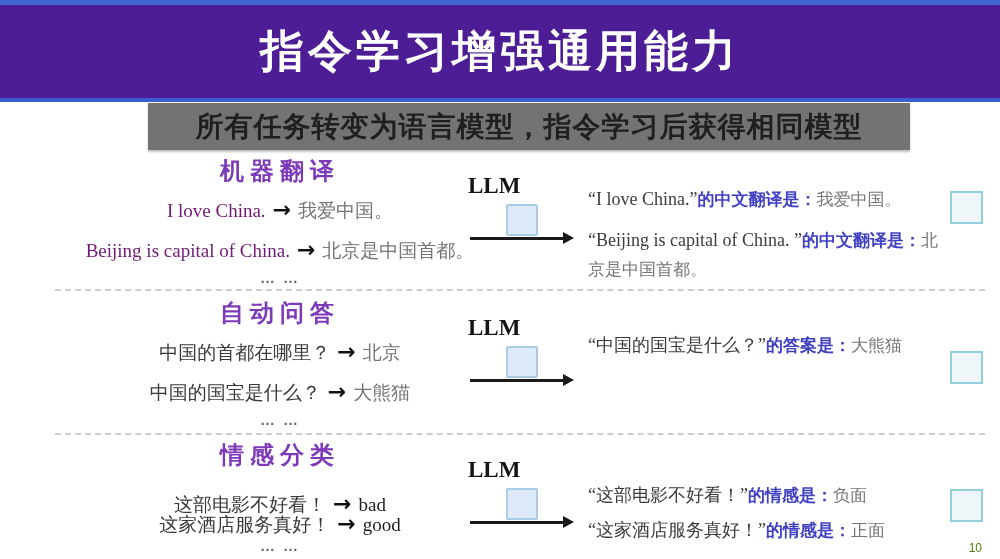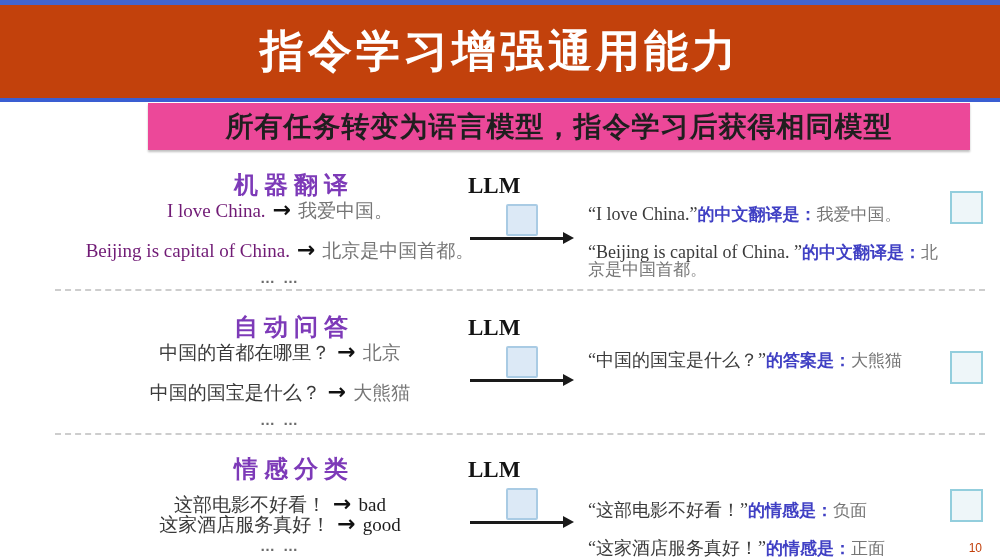--- a/index.html
+++ b/index.html
@@ -1,39 +1,39 @@
 <!DOCTYPE html>
 <html><head>
 <meta charset="utf-8">
 <style>
   html,body{margin:0;padding:0;}
   .slide{position:relative;width:1000px;height:559px;background:#ffffff;overflow:hidden;
          font-family:"Liberation Sans",sans-serif;}
 
   
-  .banner{position:absolute;left:0;top:0;width:1000px;height:102px;background:#c2410c;
+  .banner{position:absolute;left:0;top:0;width:1000px;height:102px;background:#4c1d95;
           display:flex;align-items:center;justify-content:center;}
   .banner-top-edge{position:absolute;left:0;top:0;width:100%;height:5px;background:#4265cf;}
   .banner-bottom-edge{position:absolute;left:0;bottom:0;width:100%;height:4px;background:#3a5ed2;}
   .title{color:#ffffff;font-size:44px;font-weight:700;letter-spacing:4px;}
 
   
-  .subtitle-box{position:absolute;left:148px;top:103px;width:822px;height:47px;background:#ec4899;
+  .subtitle-box{position:absolute;left:148px;top:103px;width:762px;height:47px;background:#737373;
                 display:flex;align-items:center;justify-content:center;
                 box-shadow:0 2px 2px rgba(0,0,0,0.25);}
   .subtitle{color:#1f1f1f;font-size:28px;font-weight:700;letter-spacing:1px;}
 
   
   .row{position:absolute;left:0;width:1000px;}
   .row.s1{top:153px;height:137px;}
   .row.s2{top:295px;height:138px;}
   .row.s3{top:437px;height:122px;}
 
   .left-col{position:absolute;left:55px;top:0;width:450px;height:100%;text-align:center;}
-  .sec-heading{position:absolute;top:2px;left:0;width:100%;margin:14px;color:#7d3ab8;
+  .sec-heading{position:absolute;top:2px;left:0;width:100%;margin:0;color:#7d3ab8;
                font-size:24px;font-weight:700;letter-spacing:6px;}
   .ex{position:absolute;left:0;width:100%;font-family:"Liberation Serif",serif;
       font-size:19px;color:#3a3a3a;white-space:nowrap;}
   .ex.p1{top:44px;}
   .ex.p2{top:84px;}
   .s3 .ex.p1{top:42px;margin-top:12px;}
   .s3 .ex.p2{top:74px;}
   .ex-arrow{font-weight:700;color:#111;font-size:22px;padding:0 7px;font-family:"DejaVu Sans",sans-serif;}
   .ex-out{color:#767676;}
   .s3 .ex-out{color:#1c1c1c;}
@@ -48,40 +48,40 @@
   .llm-box{width:28px;height:28px;margin:3px auto 0;background:#dce9f6;border:2px solid #a9cbe4;border-radius:2px;}
   .llm-arrow{position:absolute;left:2px;top:64px;width:96px;height:3px;background:#1a1a1a;}
   .llm-arrowhead{position:absolute;right:-8px;top:-5px;width:0;height:0;
                  border-left:11px solid #1a1a1a;border-top:6px solid transparent;border-bottom:6px solid transparent;}
 
   
   .right-col{position:absolute;left:588px;width:362px;font-family:"Liberation Serif",serif;}
   .s1 .right-col{top:32px;}
   .s2 .right-col{top:36px;}
   .s3 .right-col{top:44px;}
-  .result{line-height:17px;margin-top:21px;}
+  .result{line-height:29px;}
   .s1 .result{margin-bottom:12px;}
   .s2 .result{margin-bottom:17px;}
   .s3 .result{margin-bottom:6px;}
   .quote{color:#3b3b3b;font-size:18px;}
   .conn{color:#4040c4;font-weight:700;font-size:17px;}
   .ans{color:#767676;font-size:17px;}
 
   
   .side-square{position:absolute;left:950px;width:29px;height:29px;background:#eef6f9;
                border:2px solid #93cedd;}
   .s1 .side-square{top:38px;}
   .s2 .side-square{top:56px;}
   .s3 .side-square{top:52px;}
 
   
   .divider{position:absolute;left:55px;width:930px;height:0;border-top:2px dashed #cdcdcd;}
   .divider.d1{top:289px;}
   .divider.d2{top:433px;}
-  .page-number{position:absolute;right:18px;bottom:4px;color:#c2410c;font-size:12px;margin-left:44px;}
+  .page-number{position:absolute;right:18px;bottom:4px;color:#4d7c0f;font-size:12px;margin-left:44px;}
 </style>
 </head>
 <body>
 
 <div class="slide">
 
   <div class="banner">
     <div class="banner-top-edge"></div>
     <div class="title">指令学习增强通用能力</div>
     <div class="banner-bottom-edge"></div>

